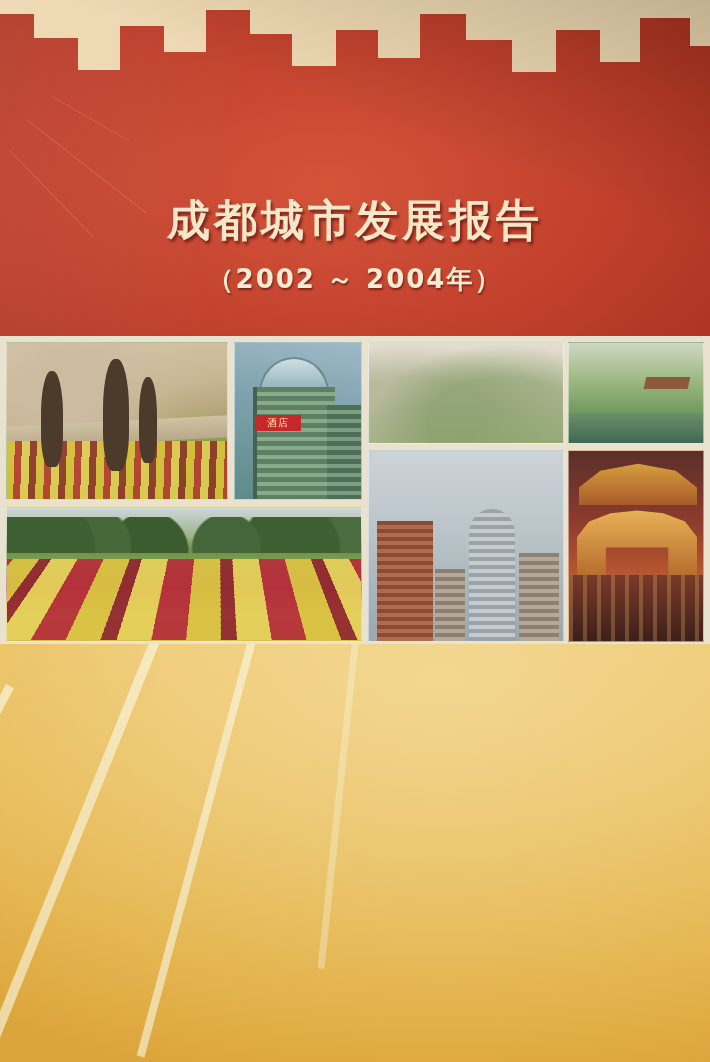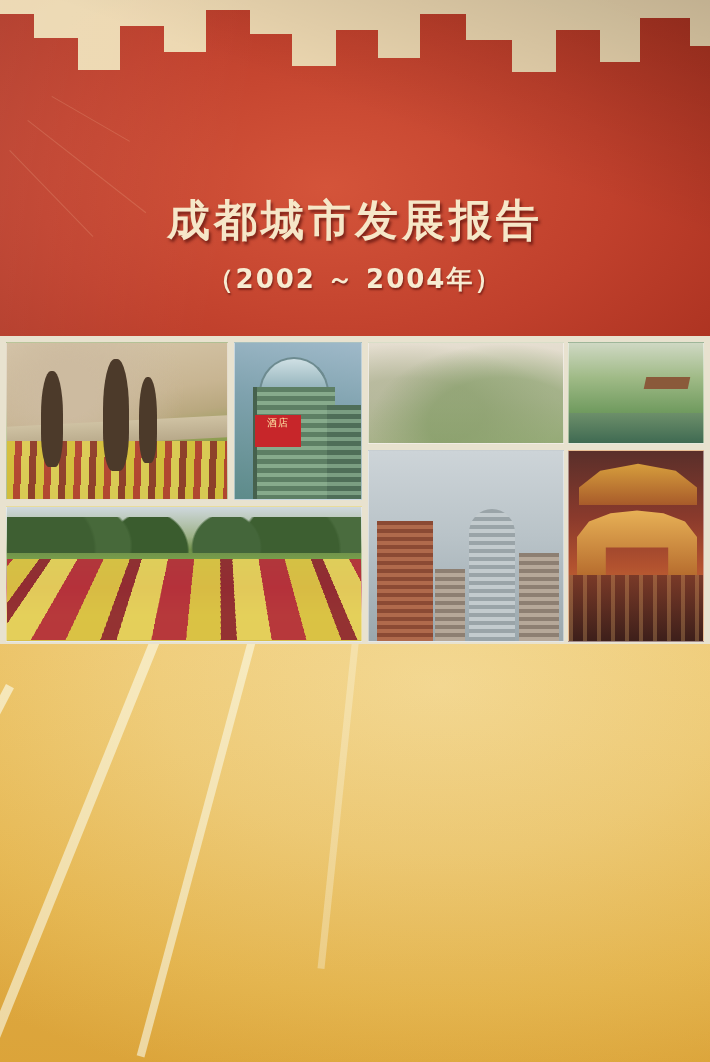--- a/index.html
+++ b/index.html
@@ -138,21 +138,21 @@
   }
   .p2 .dome {
     position: absolute;
     left: 24px; top: 14px; width: 66px; height: 32px;
     border-radius: 50% 50% 0 0 / 100% 100% 0 0;
     background: linear-gradient(#cfe0e4, #8fb0b8);
     border: 2px solid #6d8b90;
   }
   .p2 .sign {
     position: absolute;
-    left: 20px; top: 72px; width: 46px; height: 32px;
+    left: 20px; top: 72px; width: 46px; height: 16px;
     background: #c7262a;
     color: #ffe9a8;
     font-size: 10px;
     line-height: 16px;
     text-align: center;
     letter-spacing: 1px;
   }
 
   
   .p3 {

